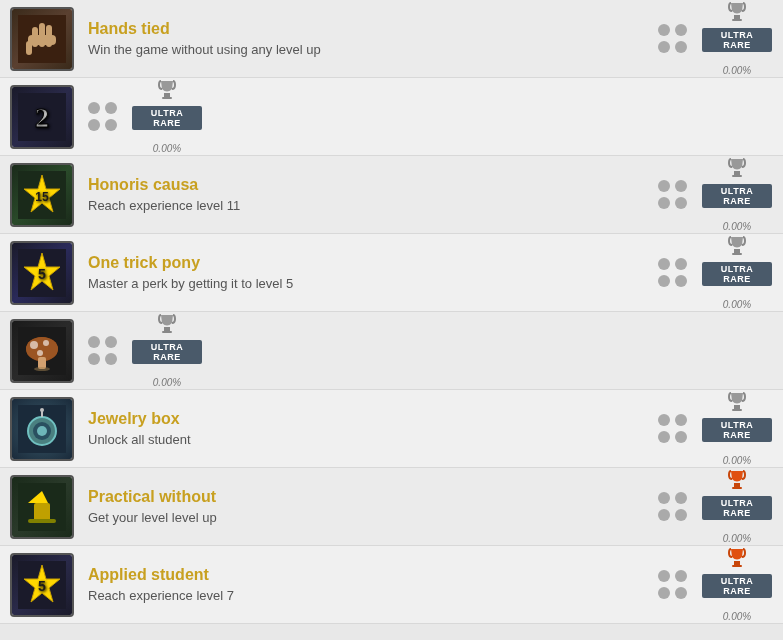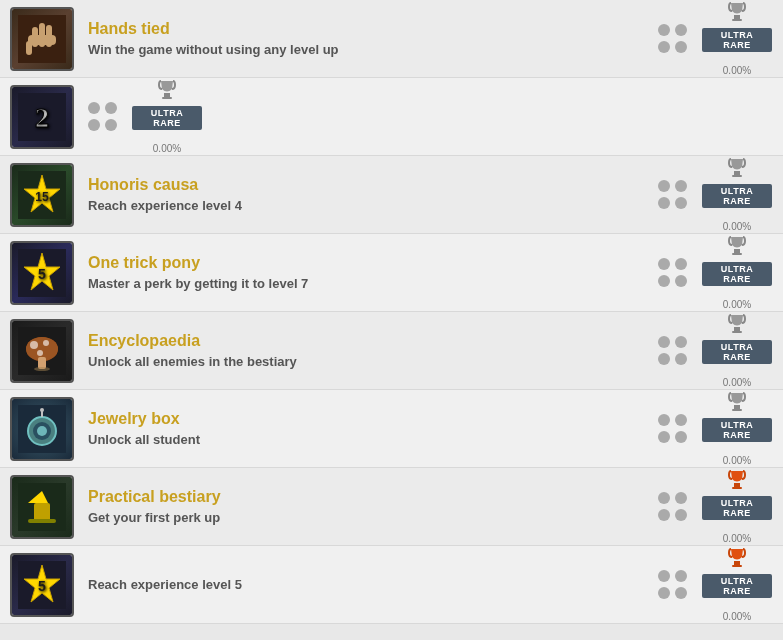--- a/index.html
+++ b/index.html
@@ -48,21 +48,20 @@
     .achievement-title {
       font-size: 16px;
       font-weight: bold;
       color: #c8a020;
       margin-bottom: 4px;
     }
 
     .achievement-desc {
       font-size: 13px;
       color: #555;
-      font-weight: bold;
     }
 
     .achievement-dots {
       display: grid;
       grid-template-columns: repeat(2, 12px);
       grid-template-rows: repeat(2, 12px);
       gap: 5px;
       margin-right: 14px;
       flex-shrink: 0;
     }
@@ -105,20 +104,21 @@
       text-align: center;
       width: 70px;
       letter-spacing: 0.5px;
     }
 
     .rarity-percent {
       font-size: 10px;
       color: #777;
       margin-top: 13px;
       text-align: left;
+      font-style: italic;
     }
 
     
     .icon-hands {
       background: linear-gradient(135deg, #3a2a1a 0%, #5a4030 50%, #3a2a1a 100%);
       width: 100%;
       height: 100%;
       display: flex;
       align-items: center;
       justify-content: center;
@@ -285,21 +285,21 @@
         <div class="icon-level15">
           <svg width="48" height="48" viewBox="0 0 48 48">
         <rect width="48" height="48" fill="#1a2a1a"></rect>
         <polygon points="24,4 28,18 42,18 31,27 35,41 24,32 13,41 17,27 6,18 20,18" fill="#ffd700" stroke="#c8a000" stroke-width="1"></polygon>
         <text x="24" y="30" text-anchor="middle" font-family="Arial" font-size="12" font-weight="bold" fill="#1a1a1a">15</text>
       </svg>
         </div>
       </div>
       <div class="achievement-text">
         <div class="achievement-title">Honoris causa</div>
-        <div class="achievement-desc">Reach experience level 4</div>
+        <div class="achievement-desc">Reach experience level 11</div>
       </div>
       <div class="achievement-dots">
         <div class="dot"></div>
         <div class="dot"></div>
         <div class="dot"></div>
         <div class="dot"></div>
       </div>
       <div class="achievement-badge">
         <div class="trophy-icon gray"><svg width="18" height="20" viewBox="0 0 18 20">
       <rect x="6" y="14" width="6" height="4" fill="#888"></rect>
@@ -317,21 +317,21 @@
         <div class="icon-perk5">
           <svg width="48" height="48" viewBox="0 0 48 48">
         <rect width="48" height="48" fill="#1a1a2a"></rect>
         <polygon points="24,4 28,18 42,18 31,27 35,41 24,32 13,41 17,27 6,18 20,18" fill="#ffd700" stroke="#c8a000" stroke-width="1"></polygon>
         <text x="24" y="30" text-anchor="middle" font-family="Arial" font-size="14" font-weight="bold" fill="#1a1a1a">5</text>
       </svg>
         </div>
       </div>
       <div class="achievement-text">
         <div class="achievement-title">One trick pony</div>
-        <div class="achievement-desc">Master a perk by getting it to level 7</div>
+        <div class="achievement-desc">Master a perk by getting it to level 5</div>
       </div>
       <div class="achievement-dots">
         <div class="dot"></div>
         <div class="dot"></div>
         <div class="dot"></div>
         <div class="dot"></div>
       </div>
       <div class="achievement-badge">
         <div class="trophy-icon gray"><svg width="18" height="20" viewBox="0 0 18 20">
       <rect x="6" y="14" width="6" height="4" fill="#888"></rect>
@@ -352,24 +352,20 @@
         <ellipse cx="24" cy="22" rx="16" ry="12" fill="#8B4513"></ellipse>
         <ellipse cx="24" cy="22" rx="16" ry="12" fill="#9B5523"></ellipse>
         <circle cx="16" cy="18" r="4" fill="#fff" opacity="0.6"></circle>
         <circle cx="28" cy="16" r="3" fill="#fff" opacity="0.6"></circle>
         <circle cx="22" cy="26" r="3" fill="#fff" opacity="0.6"></circle>
         <rect x="20" y="30" width="8" height="12" rx="2" fill="#d2a070"></rect>
         <ellipse cx="24" cy="42" rx="8" ry="2" fill="#a08050" opacity="0.5"></ellipse>
       </svg>
         </div>
       </div>
-      <div class="achievement-text">
-        <div class="achievement-title">Encyclopaedia</div>
-        <div class="achievement-desc">Unlock all enemies in the bestiary</div>
-      </div>
       <div class="achievement-dots">
         <div class="dot"></div>
         <div class="dot"></div>
         <div class="dot"></div>
         <div class="dot"></div>
       </div>
       <div class="achievement-badge">
         <div class="trophy-icon gray"><svg width="18" height="20" viewBox="0 0 18 20">
       <rect x="6" y="14" width="6" height="4" fill="#888"></rect>
       <rect x="4" y="18" width="10" height="2" rx="1" fill="#888"></rect>
@@ -421,22 +417,22 @@
         <div class="icon-levelup">
           <svg width="48" height="48" viewBox="0 0 48 48">
         <rect width="48" height="48" fill="#1a2a1a"></rect>
         <polygon points="24,8 30,20 10,20" fill="#ffd700"></polygon>
         <rect x="16" y="20" width="16" height="20" rx="2" fill="#c0a000"></rect>
         <rect x="10" y="36" width="28" height="4" rx="2" fill="#808000"></rect>
       </svg>
         </div>
       </div>
       <div class="achievement-text">
-        <div class="achievement-title">Practical bestiary</div>
-        <div class="achievement-desc">Get your first perk up</div>
+        <div class="achievement-title">Practical without</div>
+        <div class="achievement-desc">Get your level level up</div>
       </div>
       <div class="achievement-dots">
         <div class="dot"></div>
         <div class="dot"></div>
         <div class="dot"></div>
         <div class="dot"></div>
       </div>
       <div class="achievement-badge">
         <div class="trophy-icon orange"><svg width="18" height="20" viewBox="0 0 18 20">
       <rect x="6" y="14" width="6" height="4" fill="#c8460a"></rect>
@@ -453,21 +449,22 @@
       <div class="achievement-icon">
         <div class="icon-exp5">
           <svg width="48" height="48" viewBox="0 0 48 48">
         <rect width="48" height="48" fill="#1a1a2a"></rect>
         <polygon points="24,4 28,18 42,18 31,27 35,41 24,32 13,41 17,27 6,18 20,18" fill="#ffd700" stroke="#c8a000" stroke-width="1"></polygon>
         <text x="24" y="30" text-anchor="middle" font-family="Arial" font-size="14" font-weight="bold" fill="#1a1a1a">5</text>
       </svg>
         </div>
       </div>
       <div class="achievement-text">
-        <div class="achievement-desc">Reach experience level 5</div>
+        <div class="achievement-title">Applied student</div>
+        <div class="achievement-desc">Reach experience level 7</div>
       </div>
       <div class="achievement-dots">
         <div class="dot"></div>
         <div class="dot"></div>
         <div class="dot"></div>
         <div class="dot"></div>
       </div>
       <div class="achievement-badge">
         <div class="trophy-icon orange"><svg width="18" height="20" viewBox="0 0 18 20">
       <rect x="6" y="14" width="6" height="4" fill="#c8460a"></rect>

